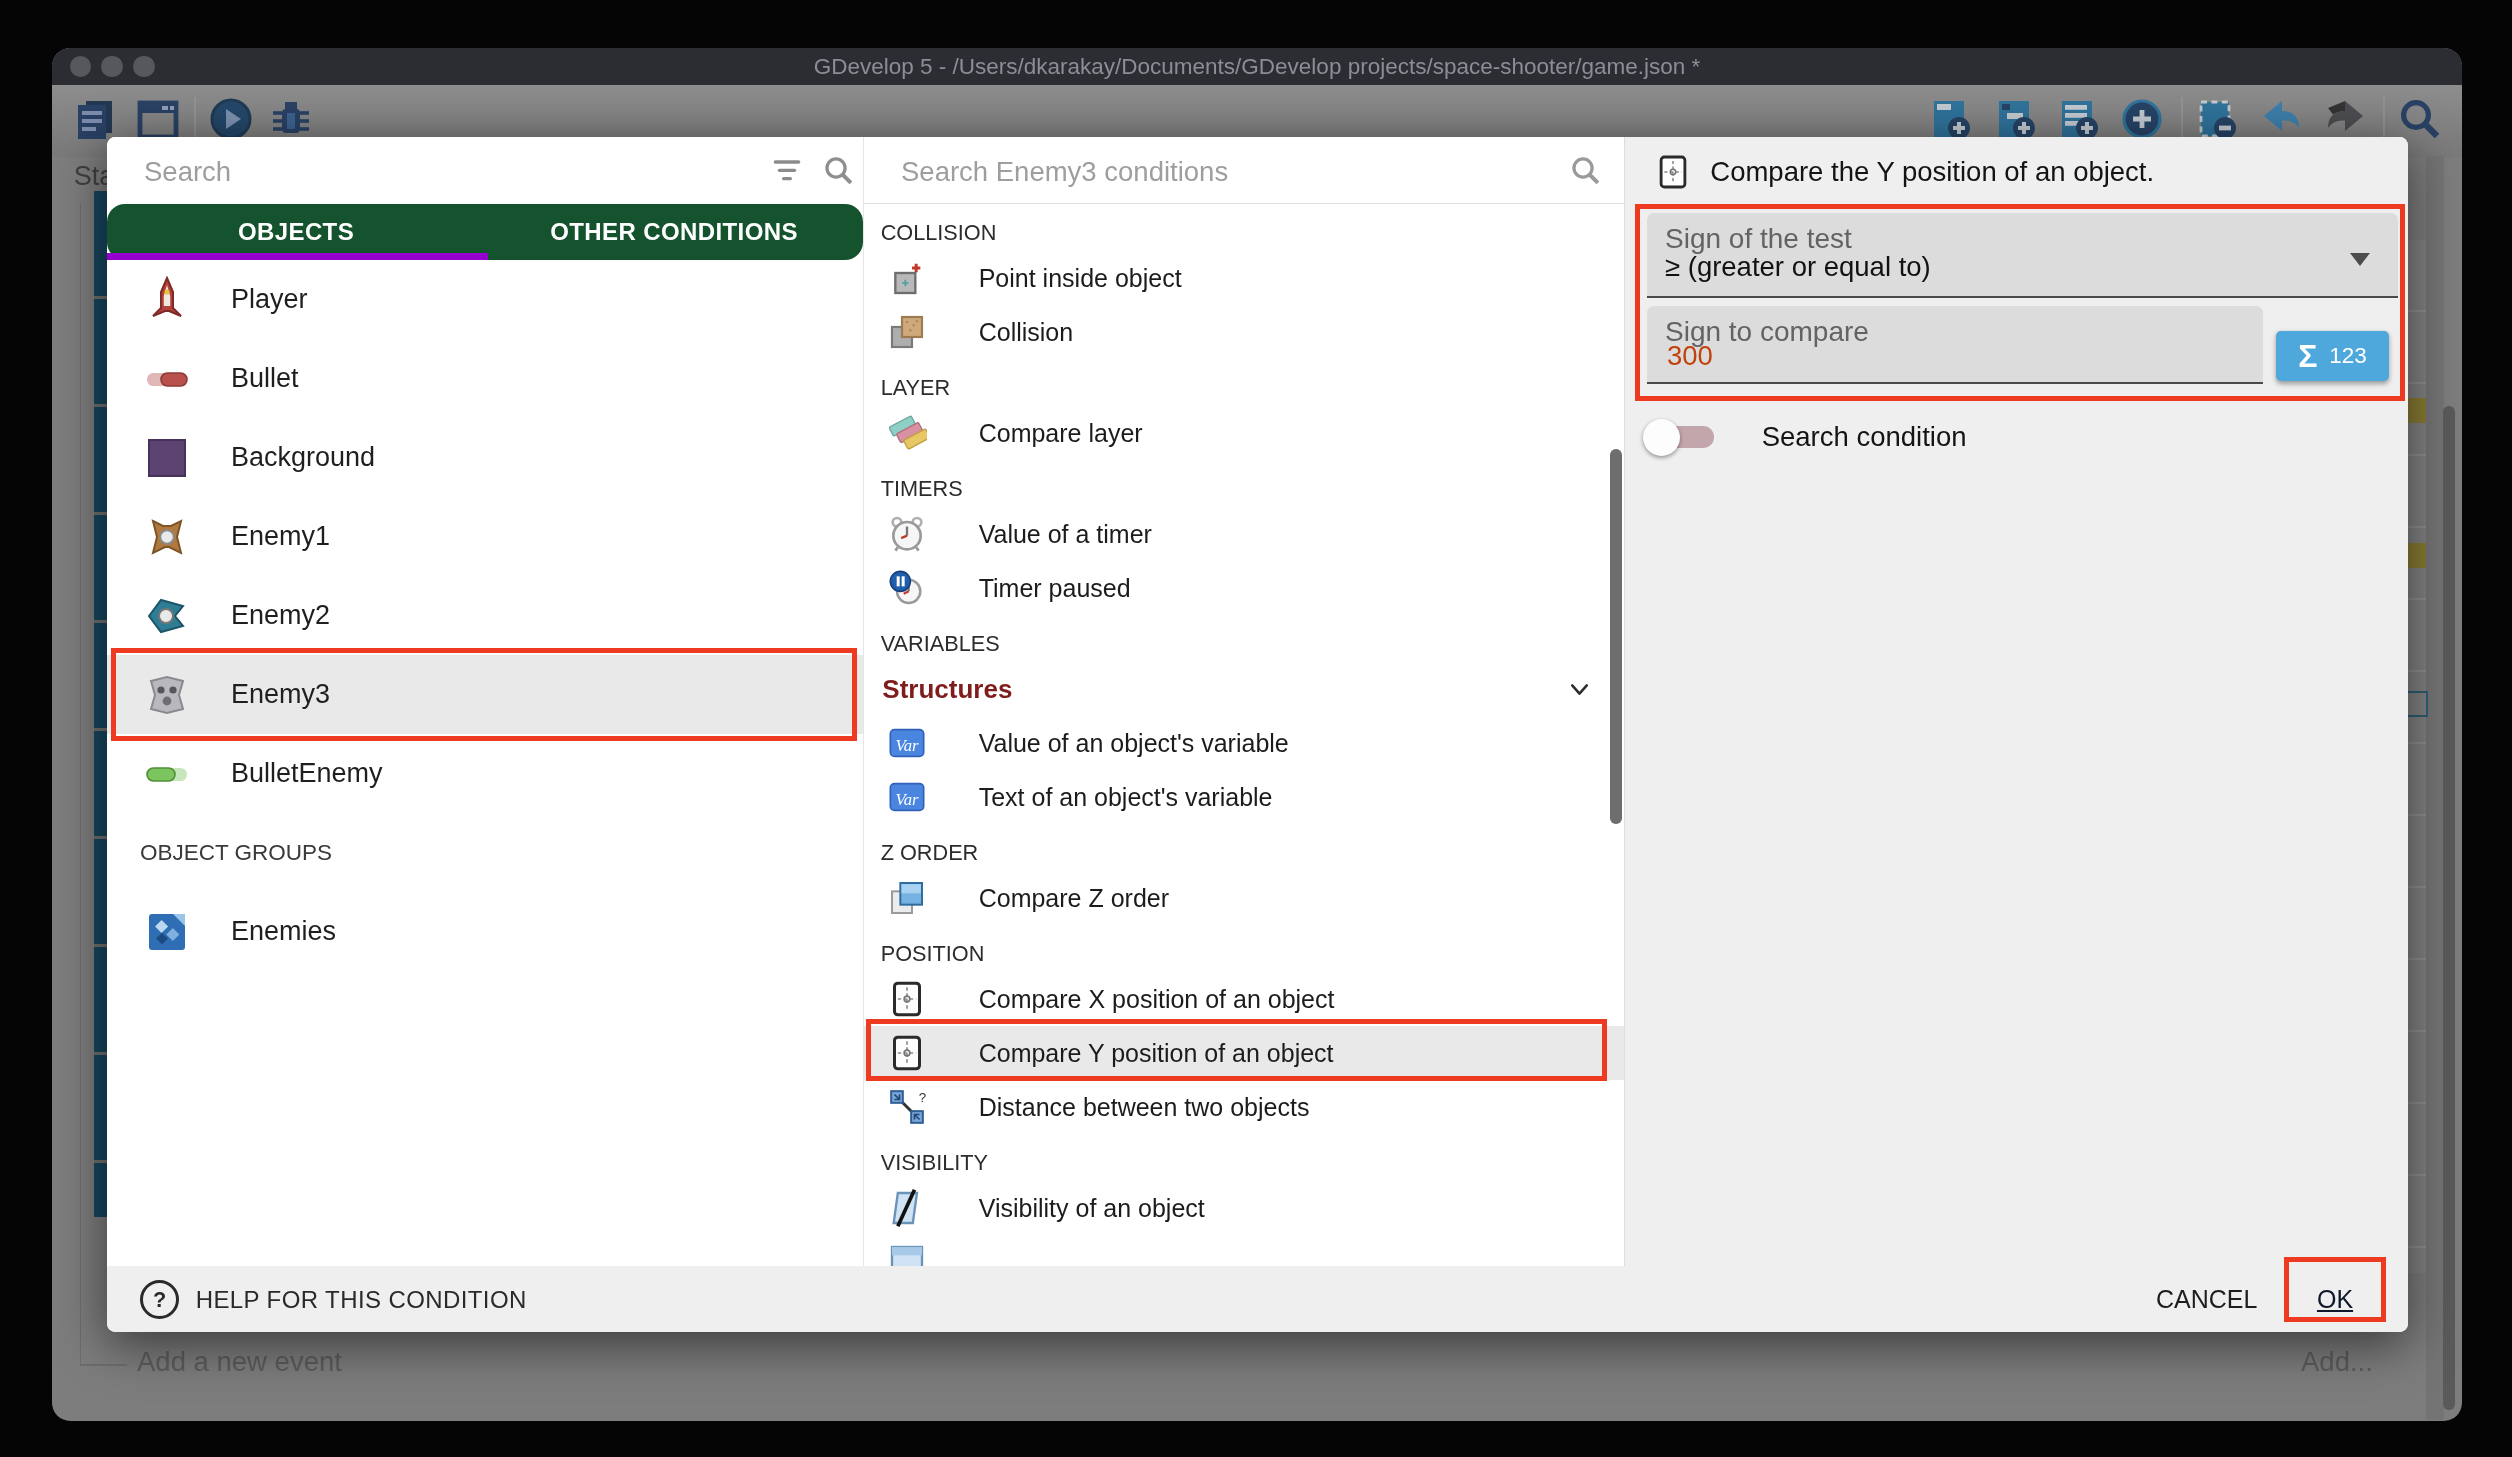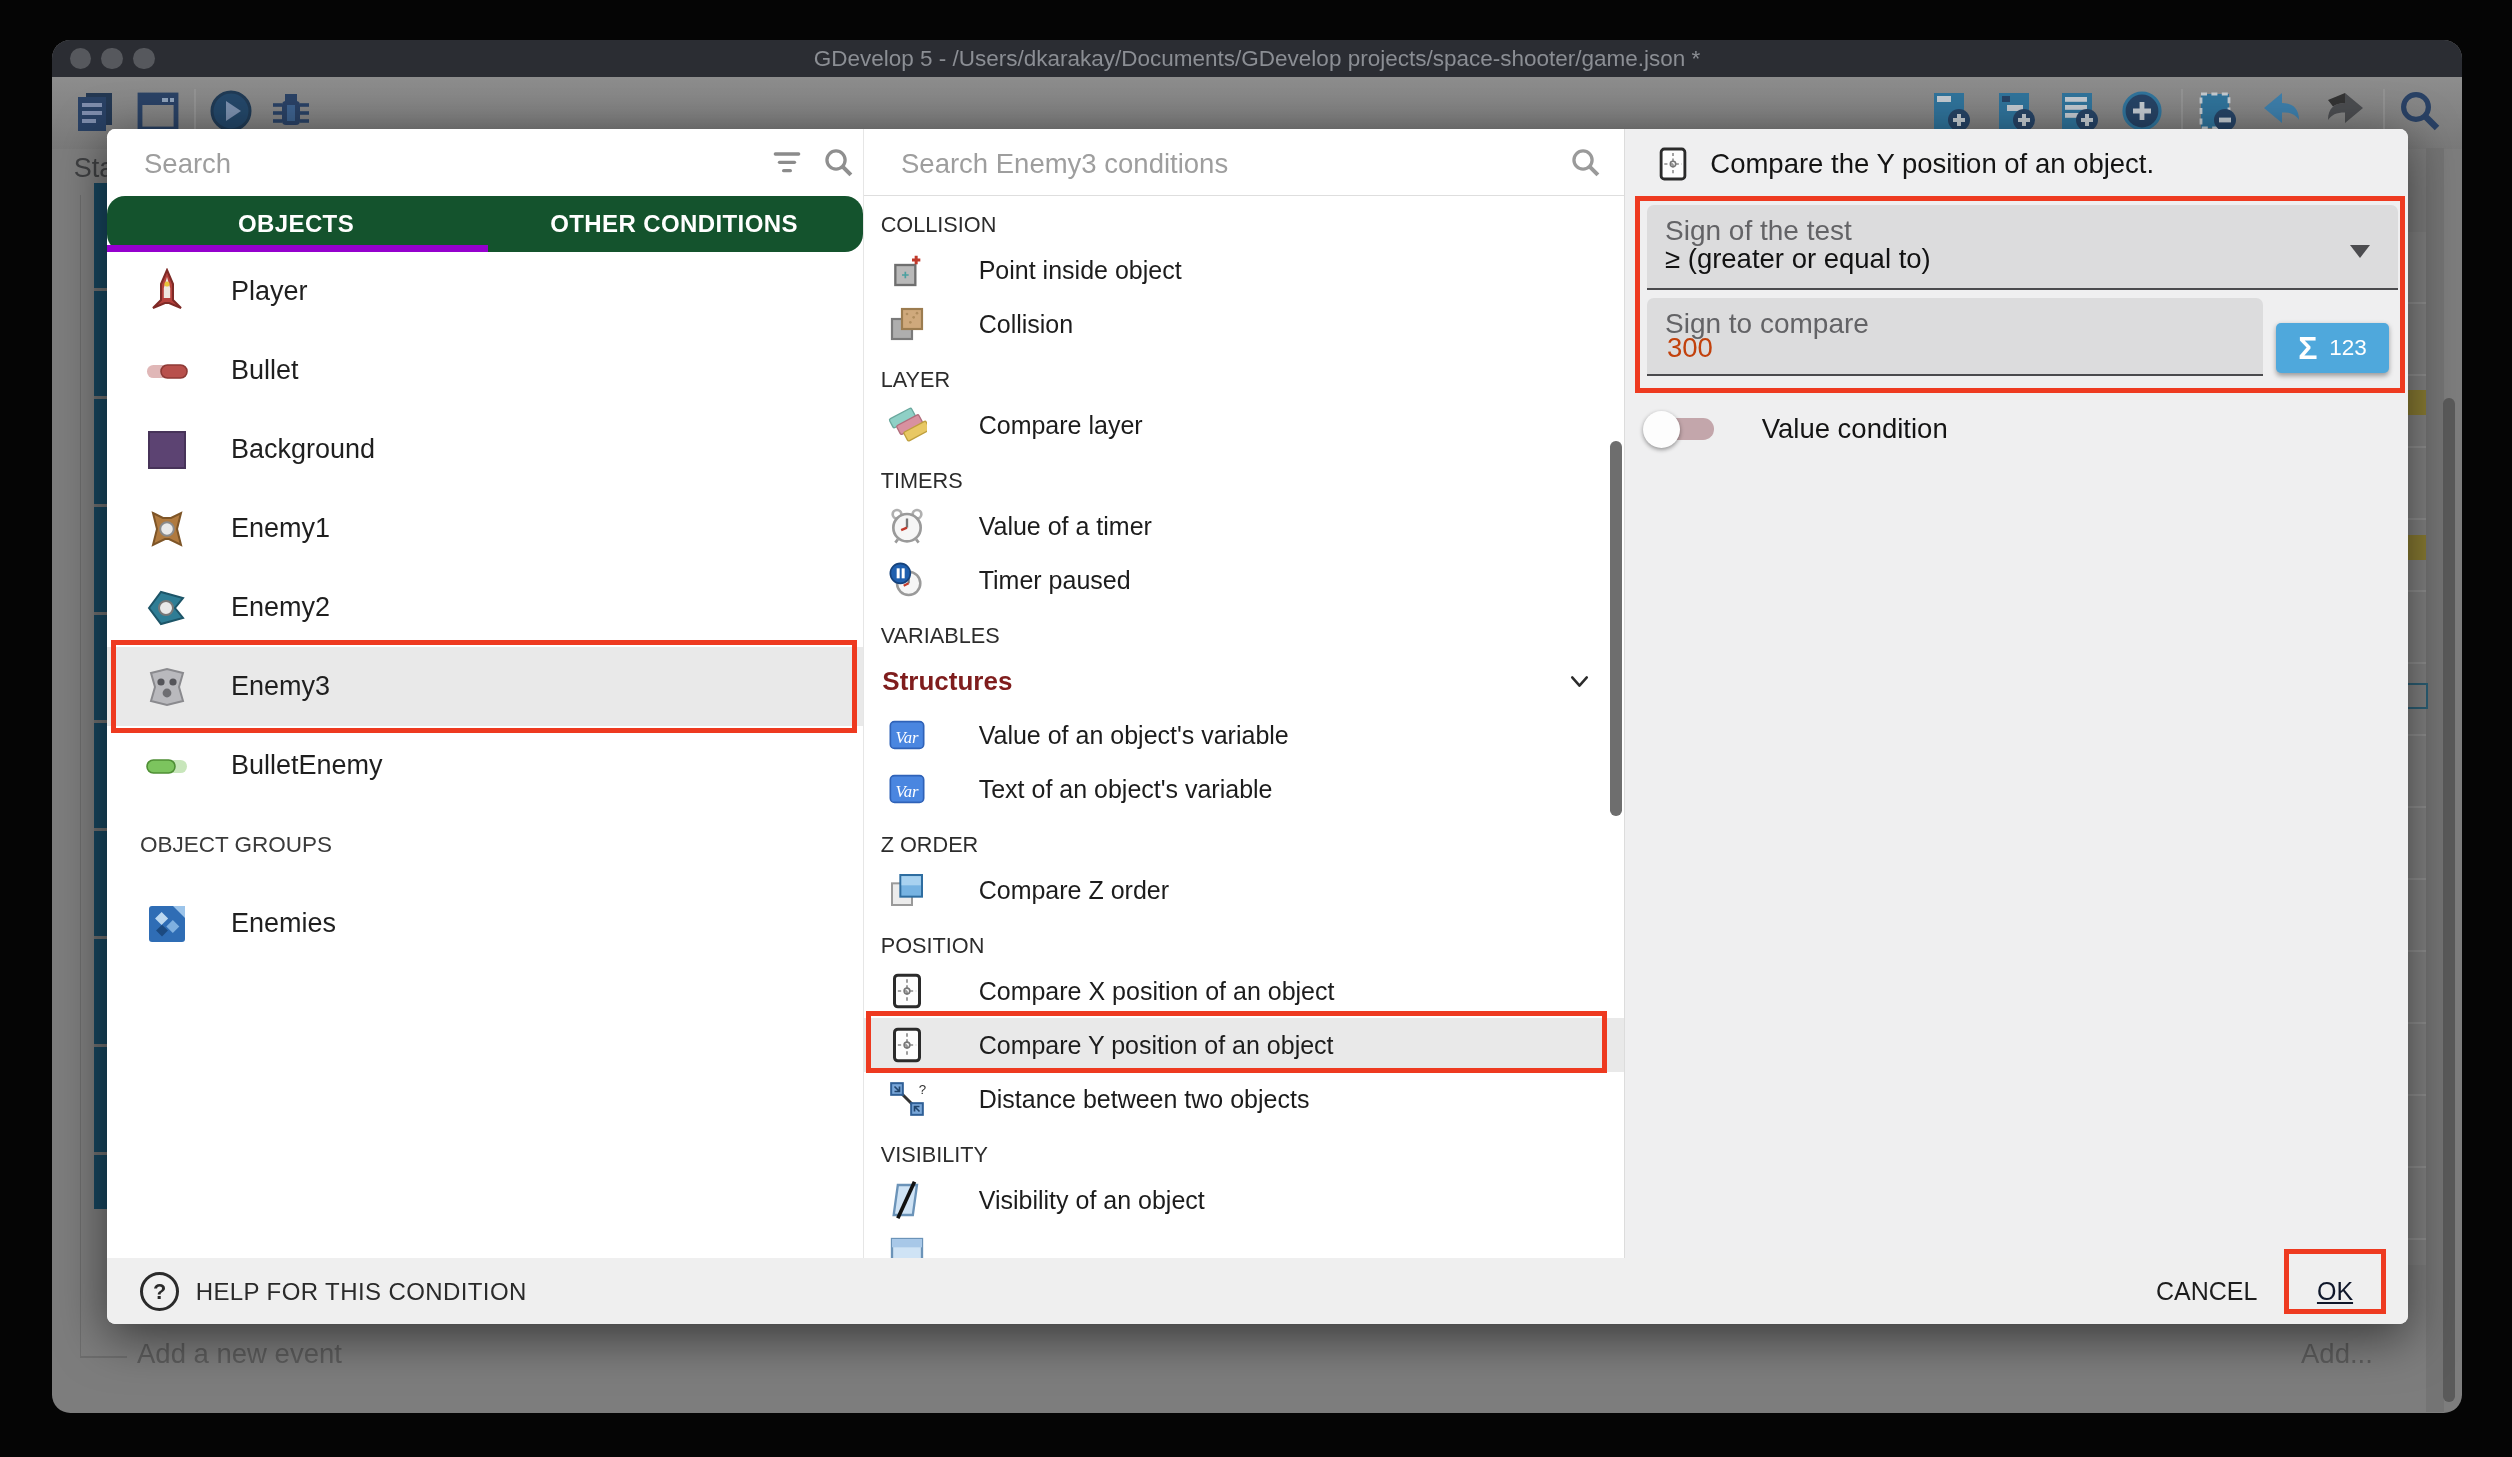--- a/index.html
+++ b/index.html
@@ -1,18 +1,18 @@
 <!DOCTYPE html>
 <html style="font-size:13.3px"><head>
 <meta charset="utf-8">
 <style>
   html,body{margin:0;padding:0;background:#050505;width:2512px;height:1458px;overflow:hidden;
     font-family:"Liberation Sans",sans-serif;-webkit-font-smoothing:antialiased;}
   
-  #window{position:absolute;left:52px;top:40px;width:2410px;height:1373px;background:#7d7d7d;
+  #window{position:absolute;left:52px;top:48px;width:2410px;height:1373px;background:#7d7d7d;
     border-radius:18.3px;overflow:hidden;}
   #titlebar{position:absolute;left:0;top:0;width:100%;height:37px;background:#2b2d33;}
   .tdot{position:absolute;top:7.5px;width:21.7px;height:21.7px;border-radius:50%;background:#56585d;}
   #win-title{position:absolute;left:0;top:0;width:100%;height:37px;line-height:37px;text-align:center;
     font-size:22.5px;color:#8b8e94;}
   
   #toolbar{position:absolute;left:0;top:37px;width:100%;height:72px;
     background:linear-gradient(#8d8d8d,#797979);}
   .ti{position:absolute;top:10px;width:48px;height:48px;opacity:.82;}
   .ti svg{width:100%;height:100%;}
@@ -552,21 +552,21 @@
 
       <div id="sigma-btn">
         <span class="sg">Σ</span>
         <span class="nm">123</span>
       </div>
 
       <div id="invert-row">
         <div id="tog-track">
           <div id="tog-knob"></div>
         </div>
-        <span id="invert-label">Value condition</span>
+        <span id="invert-label">Search condition</span>
       </div>
 
       <div class="anno" id="anno-form"></div>
     </div>
 
     <div id="footer">
       <span id="help-icon">?</span>
       <span id="help-label">HELP FOR THIS CONDITION</span>
       <span id="cancel-btn">CANCEL</span>
       <span id="ok-btn">OK</span>

